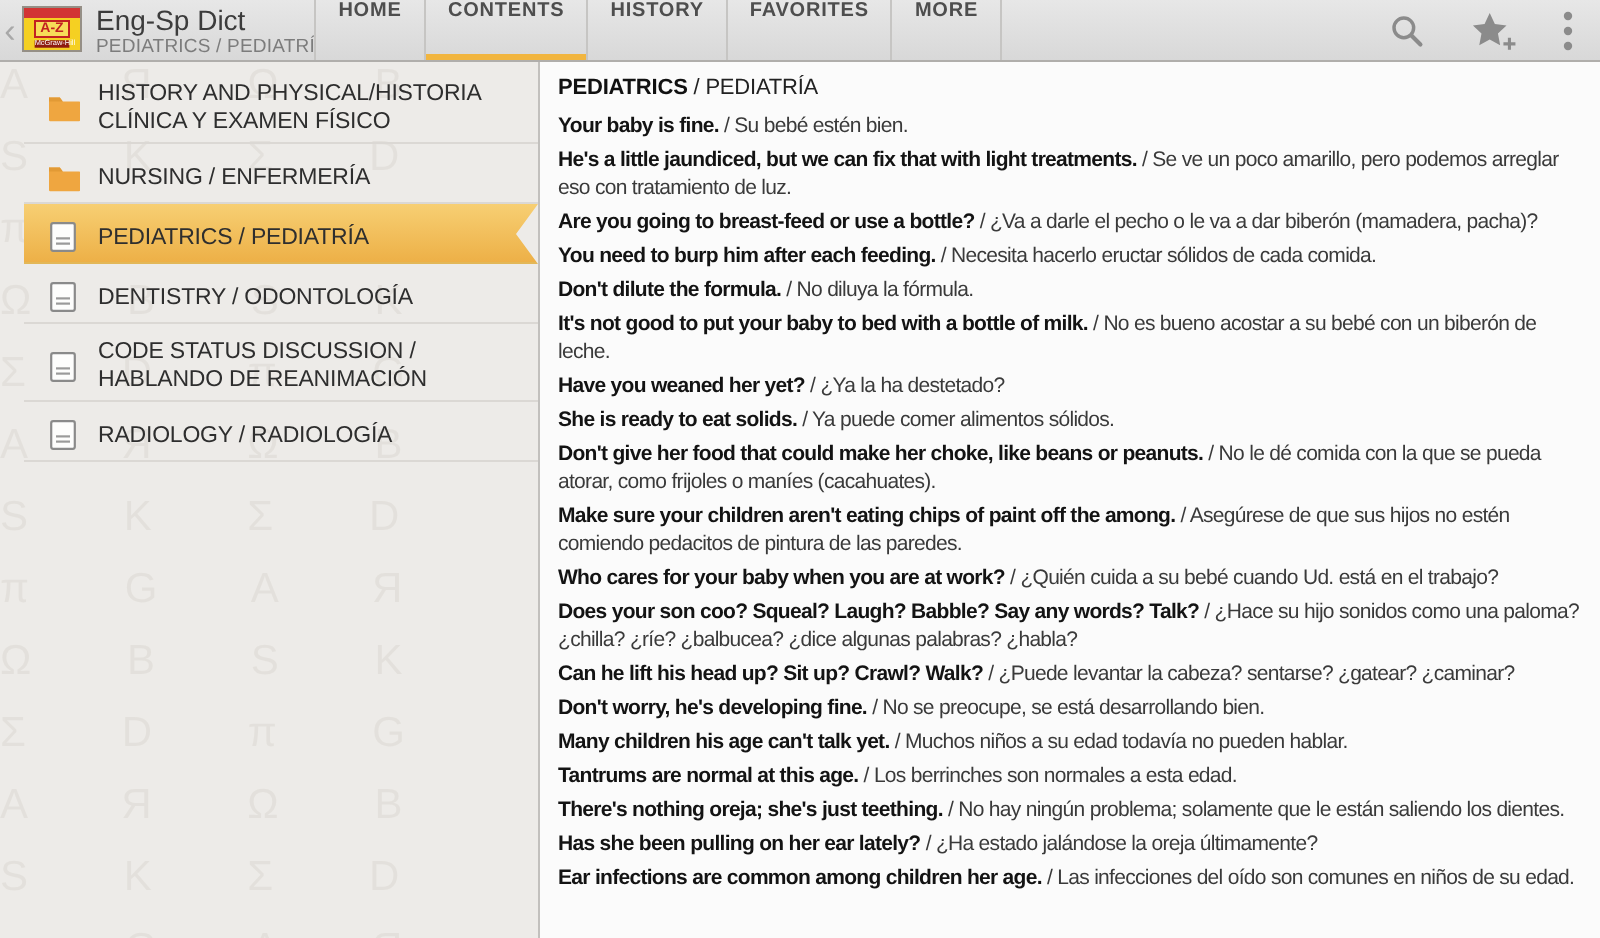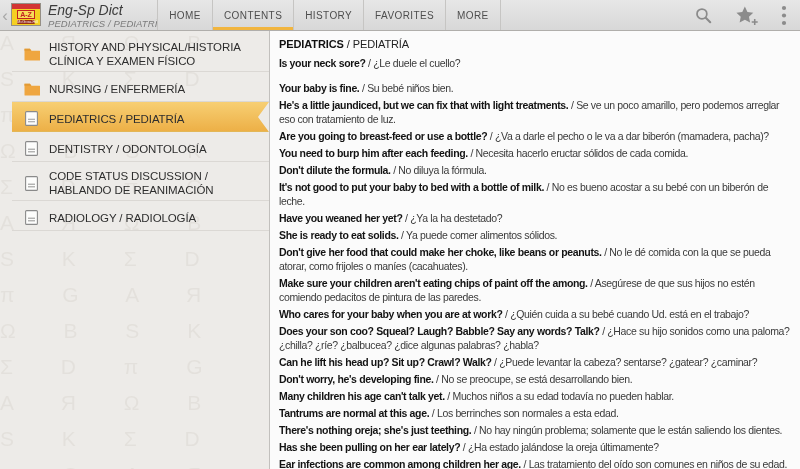--- a/index.html
+++ b/index.html
@@ -14,27 +14,27 @@
     color:#a8a8a8; font-size:17px; line-height:1; cursor:pointer; }
   .app-icon { width:30px; height:23px; margin:3px 4px 0 1px; border:1px solid #958f86;
     display:flex; flex-direction:column; overflow:hidden; background:#f5d022; }
   .flag-red { height:5px; background:#d23434; }
   .flag-yellow { flex:1; display:flex; align-items:center; justify-content:center; }
   .az-label { font-size:7px; font-weight:bold; color:#c22121; border:1px solid #c22121;
     line-height:7px; padding:0 2px; background:rgba(255,255,255,.25); }
   .flag-brand { height:6px; background:#8e1b10; color:#fff; font-size:6px; line-height:6px;
     text-align:center; transform:scale(.62); transform-origin:center; white-space:nowrap; }
   .title-block { width:112px; padding:2px 0 0 3px; display:flex; flex-direction:column;
-    justify-content:center; overflow:hidden;font-style:italic; }
+    justify-content:center; overflow:hidden; }
   .app-title { font-size:14px; color:#3c3c3c; line-height:15px; white-space:nowrap; }
   .app-subtitle { font-size:9.5px; color:#7c7c7c; line-height:11px; white-space:nowrap; letter-spacing:.1px; }
 
   .tabs { display:flex; height:100%; }
-  .tab { position:relative; display:flex; align-items:center; justify-content:center;
-    padding:0 11px; border-left:1px solid #c6c5c3; font-size:10px; font-weight:normal;
+  .tab { position:relative; display:flex; align-items:flex-start; justify-content:center;
+    padding:0 11px; border-left:1px solid #c6c5c3; font-size:10px; font-weight:bold;
     color:#4e4e4e; letter-spacing:.4px; cursor:pointer; min-width:55px; }
   .tab:last-child { border-right:1px solid #c6c5c3; }
   .tab.active::after { content:""; position:absolute; left:0; right:0; bottom:0;
     height:3px; background:#f1b53f; }
   .topbar-spacer { flex:1; }
   .action-icons { display:flex; align-items:center; gap:22px; padding-right:13px; }
   .action-btn { display:flex; align-items:center; justify-content:center; cursor:pointer; }
 
   
   .main { display:flex; height:438px; }
@@ -208,26 +208,23 @@
         </li>
       </ul>
   </aside>
 
   <section class="content">
     <div class="content-heading">
       <b>PEDIATRICS</b><span> / </span><span>PEDIATRÍA</span>
     </div>
     <div>
 
-        <p class="entry gap-after">
-          <b>Is your neck sore?</b><span> / </span><span>¿Le duele el cuello?</span>
-        </p>
-
-        <p class="entry">
-          <b>Your baby is fine.</b><span> / </span><span>Su bebé niños bien.</span>
+
+        <p class="entry">
+          <b>Your baby is fine.</b><span> / </span><span>Su bebé estén bien.</span>
         </p>
 
         <p class="entry">
           <b>He's a little jaundiced, but we can fix that with light treatments.</b><span> / </span><span>Se ve un poco amarillo, pero podemos arreglar eso con tratamiento de luz.</span>
         </p>
 
         <p class="entry">
           <b>Are you going to breast-feed or use a bottle?</b><span> / </span><span>¿Va a darle el pecho o le va a dar biberón (mamadera, pacha)?</span>
         </p>
 
@@ -285,18 +282,18 @@
 
         <p class="entry">
           <b>There's nothing oreja; she's just teething.</b><span> / </span><span>No hay ningún problema; solamente que le están saliendo los dientes.</span>
         </p>
 
         <p class="entry">
           <b>Has she been pulling on her ear lately?</b><span> / </span><span>¿Ha estado jalándose la oreja últimamente?</span>
         </p>
 
         <p class="entry">
-          <b>Ear infections are common among children her age.</b><span> / </span><span>Las tratamiento del oído son comunes en niños de su edad.</span>
+          <b>Ear infections are common among children her age.</b><span> / </span><span>Las infecciones del oído son comunes en niños de su edad.</span>
         </p>
 
       </div>
   </section>
 </div>
 
 </body></html>

